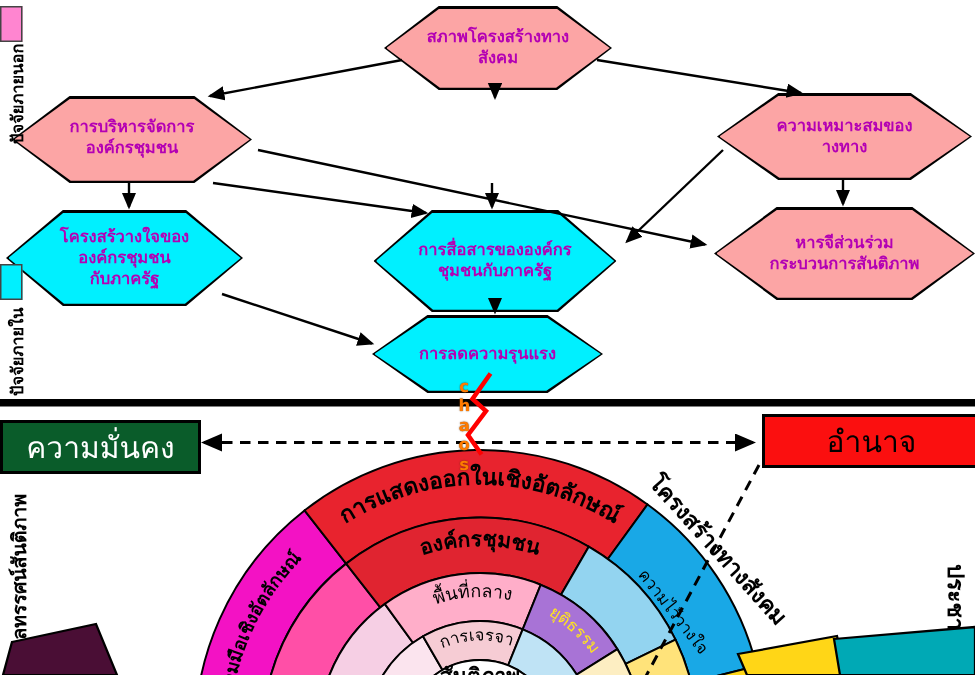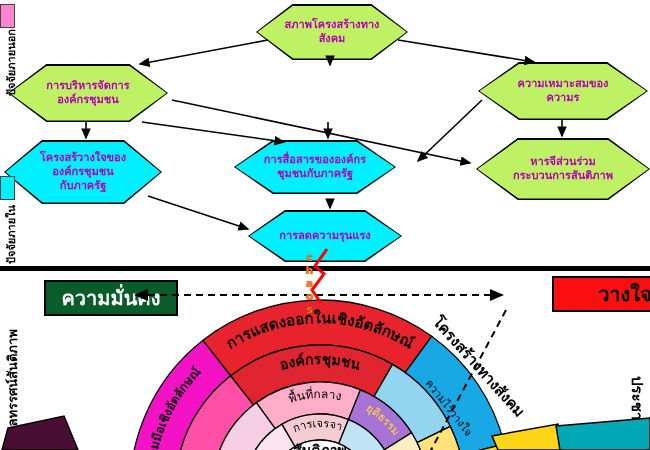--- a/index.html
+++ b/index.html
@@ -7,26 +7,26 @@
        font-family:"DejaVu Sans",sans-serif;}
 
   
   .hex{position:absolute;z-index:2;}
   .hex .outline{position:absolute;inset:0;background:#000;
       clip-path:polygon(24% 0,76% 0,100% 50%,76% 100%,24% 100%,0 50%);}
   .hex .fill{position:absolute;inset:1.5px;
       clip-path:polygon(24% 0,76% 0,100% 50%,76% 100%,24% 100%,0 50%);
       display:flex;align-items:center;justify-content:center;text-align:center;
       font-weight:bold;font-size:11px;line-height:1.3;color:#b400b4;white-space:pre-line;}
-  .violet .fill{background:#bef264;}
+  .violet .fill{background:#fca5a5;}
   .cyan .fill{background:#00f0ff;}
 
   
   .axis-box{position:absolute;display:flex;align-items:center;justify-content:center;
-      font-weight:bold;font-size:20px;border:2px solid #000;z-index:3;margin-left:44px;}
+      font-weight:normal;font-size:20px;border:2px solid #000;z-index:3;}
   #security-box{left:0;top:280px;width:130px;height:32px;background:#0a5c2a;color:#fff;}
   #power-box{left:508px;top:276px;width:142px;height:32px;background:#fb0f0f;color:#000;}
 
   
   #divider{position:absolute;left:0;top:266px;width:650px;height:5px;background:#000;z-index:3;}
 
   
   .vert{position:absolute;transform-origin:top left;font-weight:bold;color:#000;white-space:nowrap;z-index:3;}
   #factor-external{left:2px;top:96px;width:92px;transform:rotate(-90deg);font-size:11px;}
   #factor-internal{left:2px;top:264px;width:84px;transform:rotate(-90deg);font-size:11px;}
@@ -103,29 +103,29 @@
 สังคม</div>
   </div>
   <div class="hex violet" style="left:8px;top:64px;width:160px;height:58px;font-family:Liberation Mono, monospace;">
     <div class="outline"></div>
     <div class="fill">การบริหารจัดการ
 องค์กรชุมชน</div>
   </div>
   <div class="hex violet" style="left:478px;top:62px;width:170px;height:58px;">
     <div class="outline"></div>
     <div class="fill">ความเหมาะสมของ
-ความร</div>
+างทาง</div>
   </div>
   <div class="hex cyan" style="left:4px;top:140px;width:158px;height:64px;">
     <div class="outline"></div>
     <div class="fill">โครงสร้วางใจของ
 องค์กรชุมชน
 กับภาครัฐ</div>
   </div>
-  <div class="hex cyan" style="left:234px;top:140px;width:162px;height:54px;">
+  <div class="hex cyan" style="left:249px;top:140px;width:162px;height:68px;">
     <div class="outline"></div>
     <div class="fill">การสื่อสารขององค์กร
 ชุมชนกับภาครัฐ</div>
   </div>
   <div class="hex violet" style="left:476px;top:138px;width:174px;height:62px;">
     <div class="outline"></div>
     <div class="fill">หารจีส่วนร่วม
 กระบวนการสันติภาพ</div>
   </div>
   <div class="hex cyan" style="left:248px;top:210px;width:154px;height:52px;">
@@ -134,21 +134,21 @@
   </div>
 
   <div id="divider"></div>
 
   <div id="chaos-label">chaos</div>
 
   <div class="axis-box" id="security-box">
     <span>ความมั่นคง</span>
   </div>
   <div class="axis-box" id="power-box">
-    <span>วางใจ</span>
+    <span>อำนาจ</span>
   </div>
 
   <div class="vert" id="model-label">โมเดลทรรศน์สันติภาพ</div>
   <div class="vert" id="people-label">ประชาชน</div>
 
   <svg id="overlay-svg" class="layer">
     <defs>
       <marker id="ah" markerWidth="9" markerHeight="8" refX="6" refY="3" orient="auto">
         <path d="M0,0 L7,3 L0,6 Z" fill="#000"></path>
       </marker>

